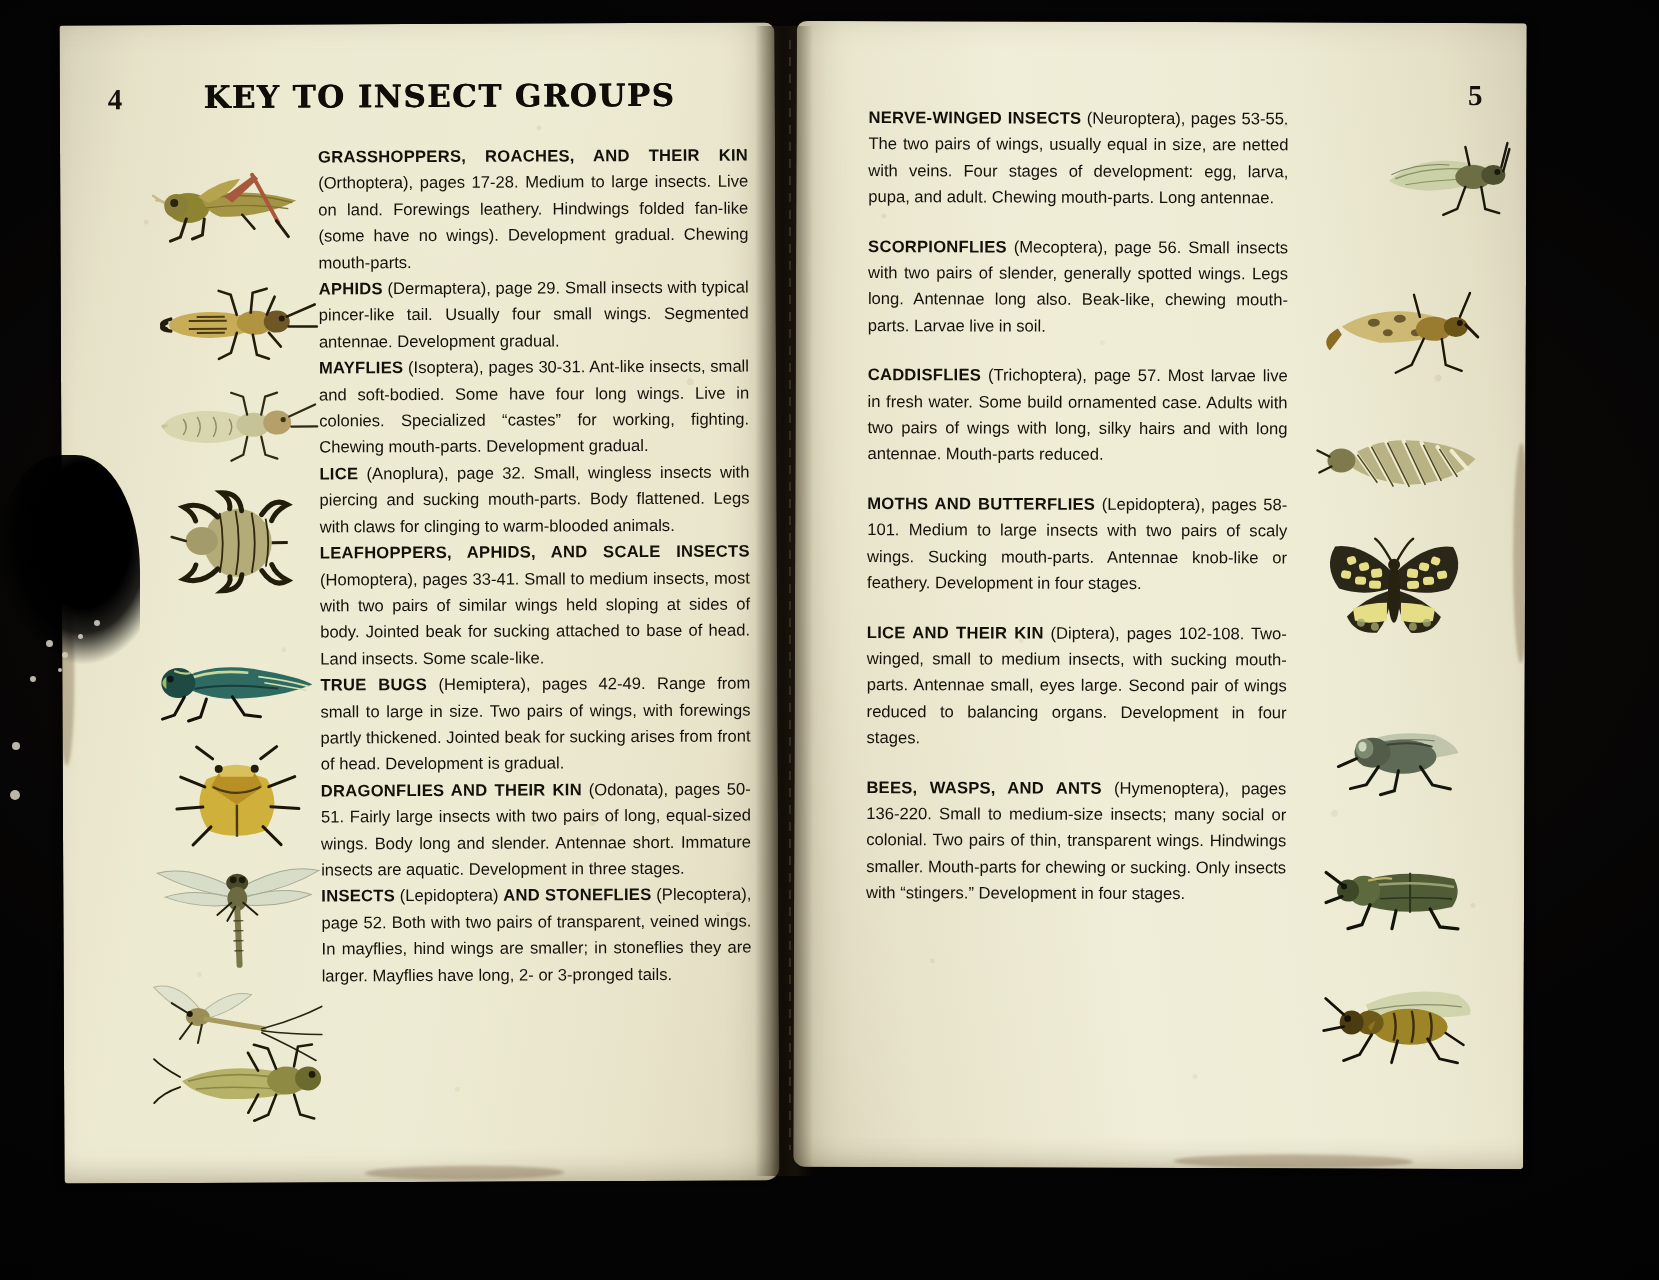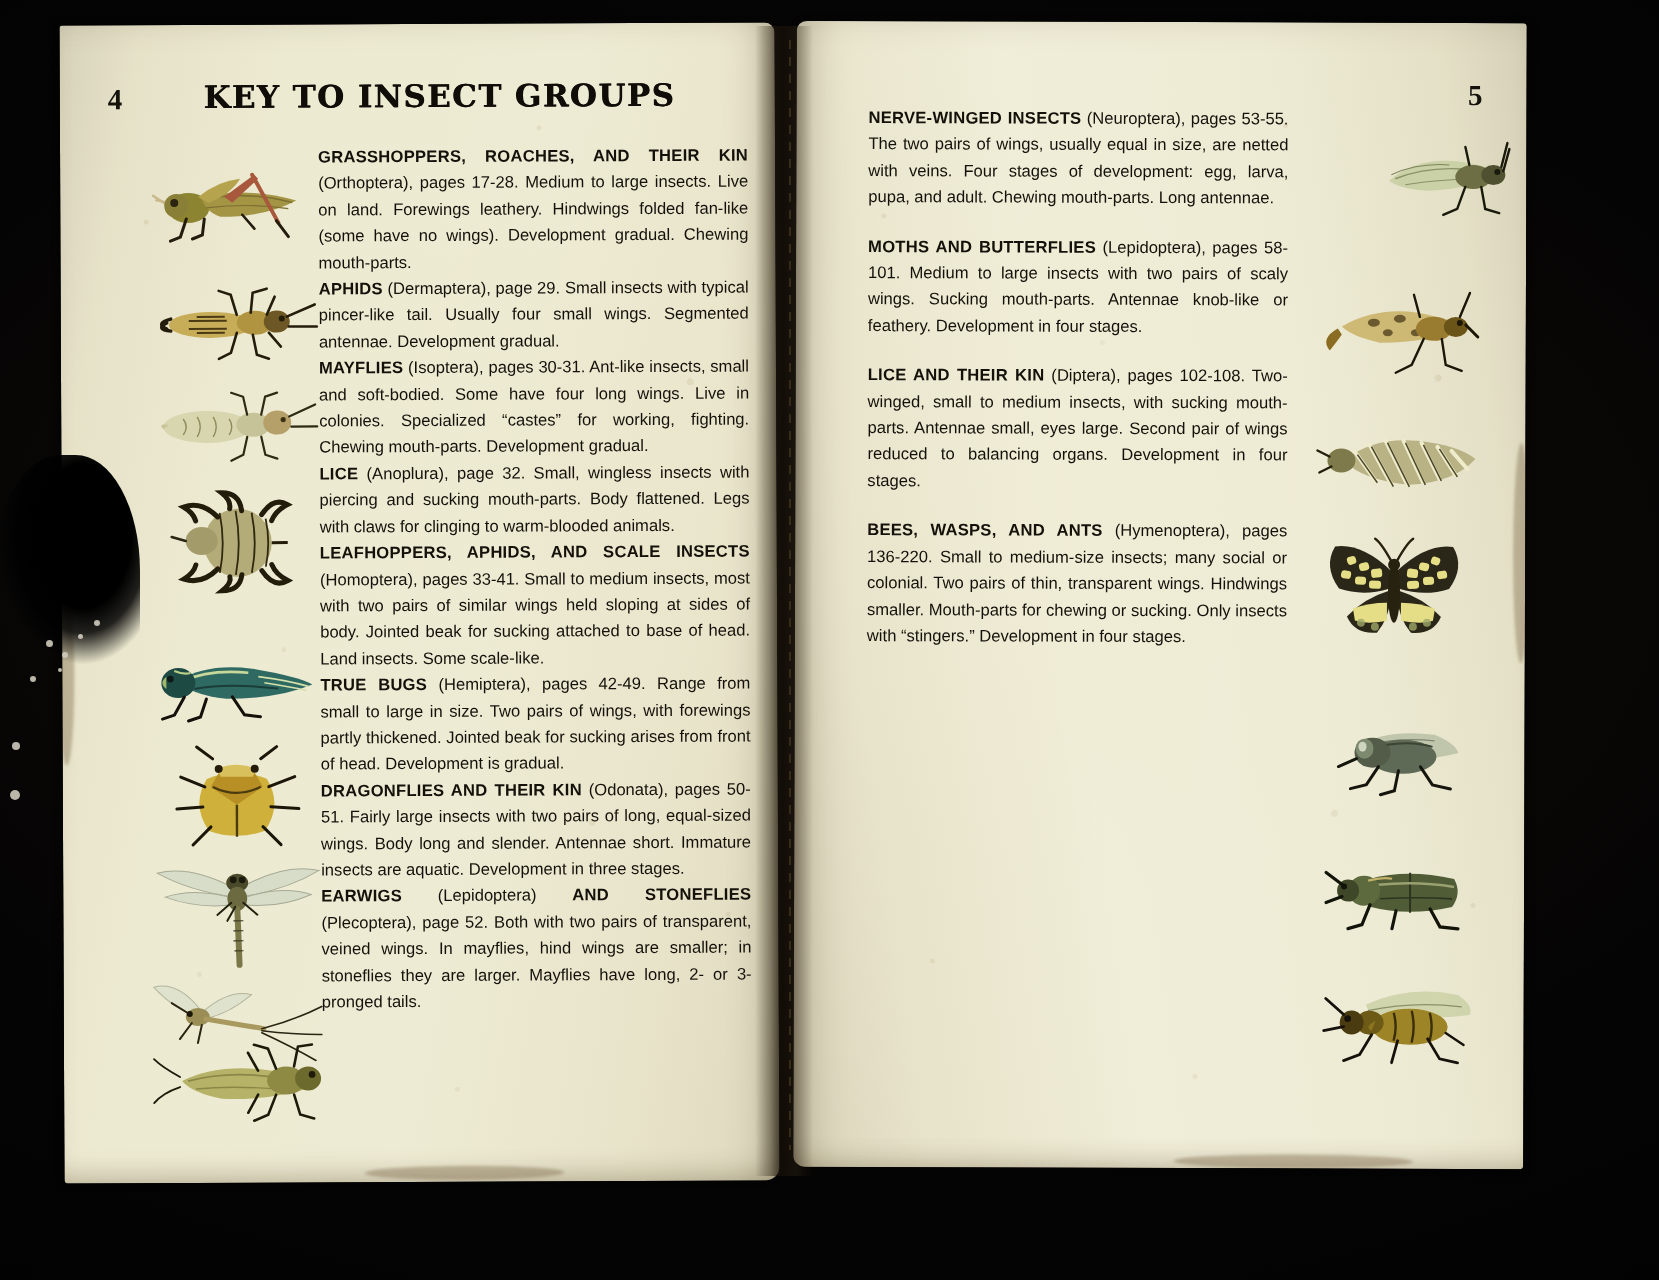--- a/index.html
+++ b/index.html
@@ -418,21 +418,21 @@
       <div class="entry">
         <p><span class="term">LEAFHOPPERS, APHIDS, AND SCALE INSECTS</span><span> (Homoptera), pages 33-41. Small to medium insects, most with two pairs of similar wings held sloping at sides of body. Jointed beak for sucking attached to base of head. Land insects. Some scale-like.</span></p>
       </div>
       <div class="entry">
         <p><span class="term">TRUE BUGS</span><span> (Hemiptera), pages 42-49. Range from small to large in size. Two pairs of wings, with forewings partly thickened. Jointed beak for sucking arises from front of head. Development is gradual.</span></p>
       </div>
       <div class="entry">
         <p><span class="term">DRAGONFLIES AND THEIR KIN</span><span> (Odonata), pages 50-51. Fairly large insects with two pairs of long, equal-sized wings. Body long and slender. Antennae short. Immature insects are aquatic. Development in three stages.</span></p>
       </div>
       <div class="entry">
-        <p><span class="term">EARWIGS</span><span> (Lepidoptera) </span><span class="term">AND STONEFLIES</span><span> (Plecoptera), page 52. Both with two pairs of transparent, veined wings. In mayflies, hind wings are smaller; in stoneflies they are larger. Mayflies have long, 2- or 3-pronged tails.</span></p>
+        <p><span class="term">INSECTS</span><span> (Lepidoptera) </span><span class="term">AND STONEFLIES</span><span> (Plecoptera), page 52. Both with two pairs of transparent, veined wings. In mayflies, hind wings are smaller; in stoneflies they are larger. Mayflies have long, 2- or 3-pronged tails.</span></p>
       </div>
 
     </div>
 
     <div class="edge-wear" style="left:-4px; top:560px; width:16px; height:180px;"></div>
     <div class="edge-wear" style="left:300px; top:1142px; width:200px; height:14px;"></div>
   </div>
 
   <div class="page" id="page-right">
     <div class="grain"></div>
@@ -602,20 +602,26 @@
         <path d="M140 62 L158 74" stroke="#16110a" stroke-width="2.4" fill="none" stroke-linecap="round"></path>
       </svg>
     </div>
 
     <div class="column" id="col-right">
 
       <div class="entry">
         <p><span class="term">NERVE-WINGED INSECTS</span><span> (Neuroptera), pages 53-55. The two pairs of wings, usually equal in size, are netted with veins. Four stages of development: egg, larva, pupa, and adult. Chewing mouth-parts. Long antennae.</span></p>
       </div>
       <div class="entry">
+        <p><span class="term">SCORPIONFLIES</span><span> (Mecoptera), page 56. Small insects with two pairs of slender, generally spotted wings. Legs long. Antennae long also. Beak-like, chewing mouth-parts. Larvae live in soil.</span></p>
+      </div>
+      <div class="entry">
+        <p><span class="term">CADDISFLIES</span><span> (Trichoptera), page 57. Most larvae live in fresh water. Some build ornamented case. Adults with two pairs of wings with long, silky hairs and with long antennae. Mouth-parts reduced.</span></p>
+      </div>
+      <div class="entry">
         <p><span class="term">MOTHS AND BUTTERFLIES</span><span> (Lepidoptera), pages 58-101. Medium to large insects with two pairs of scaly wings. Sucking mouth-parts. Antennae knob-like or feathery. Development in four stages.</span></p>
       </div>
       <div class="entry">
         <p><span class="term">LICE AND THEIR KIN</span><span> (Diptera), pages 102-108. Two-winged, small to medium insects, with sucking mouth-parts. Antennae small, eyes large. Second pair of wings reduced to balancing organs. Development in four stages.</span></p>
       </div>
       <div class="entry">
         <p><span class="term">BEES, WASPS, AND ANTS</span><span> (Hymenoptera), pages 136-220. Small to medium-size insects; many social or colonial. Two pairs of thin, transparent wings. Hindwings smaller. Mouth-parts for chewing or sucking. Only insects with “stingers.” Development in four stages.</span></p>
       </div>
 
     </div>

